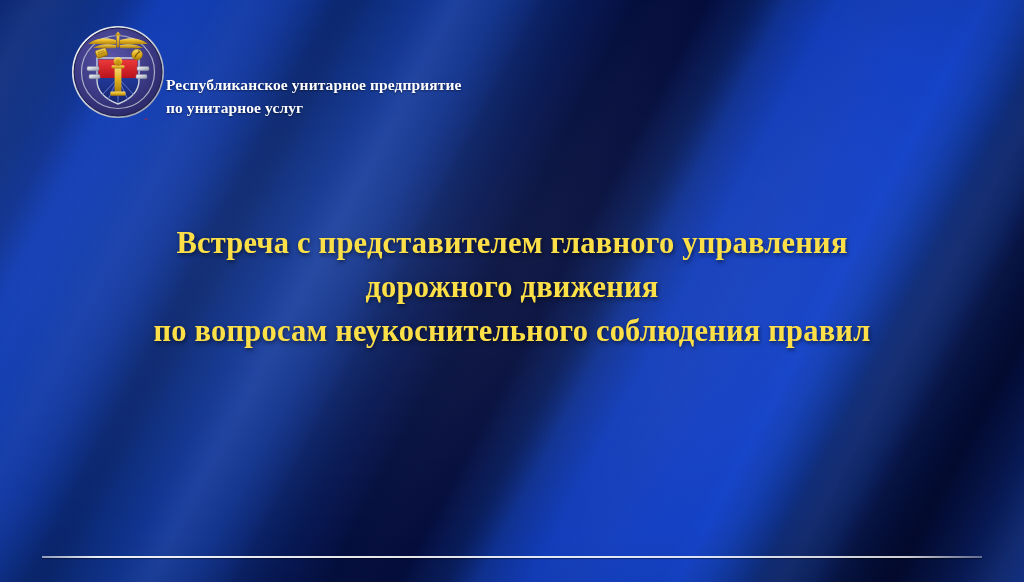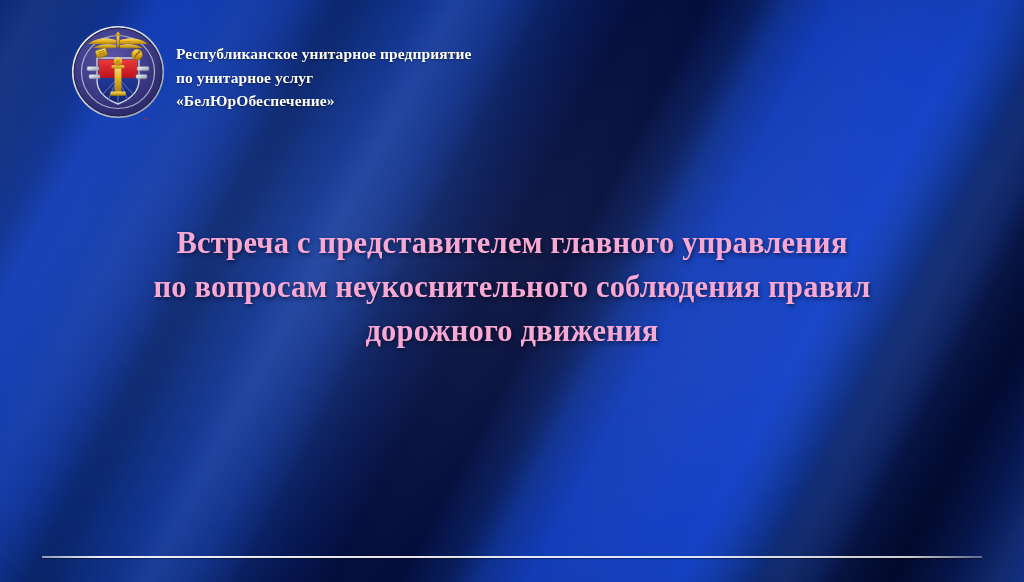--- a/index.html
+++ b/index.html
@@ -89,22 +89,22 @@
     background: radial-gradient(ellipse 120% 90% at 40% 45%,
       rgba(255,255,255,.06) 0%, rgba(0,0,0,0) 55%, rgba(0,0,0,.22) 100%);
   }
 
   
   .header {
     position: absolute;
     left: 70px;
     top: 24px;
     display: flex;
-    align-items: center;
-    gap: 10px;
+    align-items: flex-end;
+    gap: 0;
   }
   .emblem {
     width: 96px;
     height: 96px;
     flex: 0 0 96px;
     position: relative;
   }
   .header-text {
     margin-top: 11px;
     color: #ffffff;
@@ -118,21 +118,21 @@
   }
   .header-text div { }
 
   
   .title-block {
     position: absolute;
     left: 0;
     right: 0;
     top: 222px;
     text-align: center;
-    color: #f9a8d4;
+    color: #fde047;
     font-family: "Liberation Serif", "DejaVu Serif", serif;
     font-weight: bold;
     font-size: 30.5px;
     line-height: 1.44;
     letter-spacing: .2px;
     text-shadow: 1px 2px 4px rgba(0,0,10,.55);
     padding: 0 40px;
   }
   .title-block div { }
 
@@ -247,25 +247,24 @@
         <g transform="translate(62,25)">
           <circle cx="5" cy="5.5" r="5.4" fill="url(#goldG)" stroke="#8a6505" stroke-width=".5"></circle>
           <path d="M3 8.5 q1.2 -4 4.6 -5.4 l-1.2 -1.4" fill="none" stroke="#7d5a04" stroke-width="1.1"></path>
         </g>
       </svg>
     </div>
 
     <div class="header-text">
       <div>Республиканское унитарное предприятие</div>
       <div>по унитарное услуг</div>
-      <div>«БелЮрОбеспечение»</div>
     </div>
   </div>
 
   <div class="title-block">
     <div>Встреча с представителем главного управления</div>
+    <div>дорожного движения</div>
     <div>по вопросам неукоснительного соблюдения правил</div>
-    <div>дорожного движения</div>
   </div>
 
   <div class="bottom-rule"></div>
 
 </div>
 
 </body></html>

